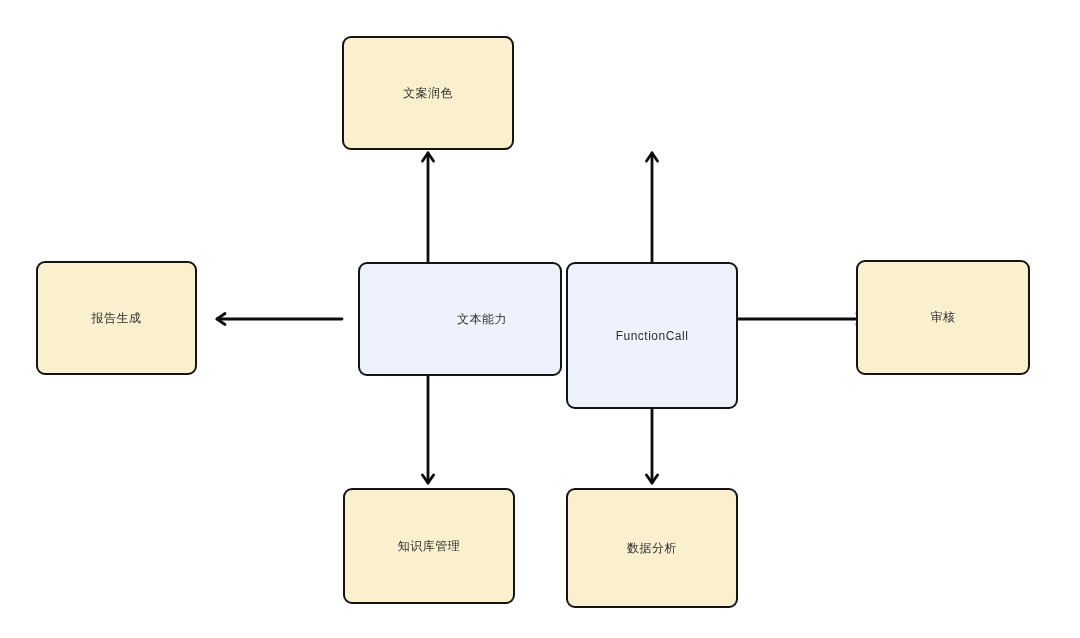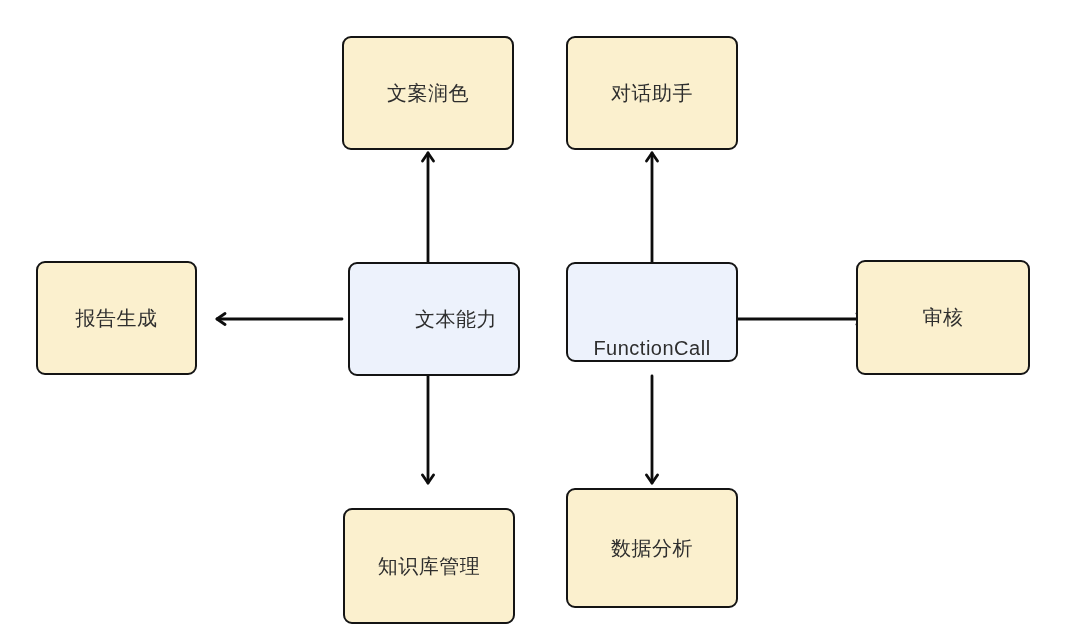--- a/index.html
+++ b/index.html
@@ -31,34 +31,34 @@
     border: 2.6px solid #141414;
     border-radius: 9px;
     display: flex;
     align-items: center;
     justify-content: center;
     cursor: default;
   }
   .node-leaf { background: #fbf0ce; }
   .node-hub  { background: #edf2fc; }
   .node-label {
-    font-size: 20px;
+    font-size: 12px;
     color: #2e2e2e;
     letter-spacing: 0.5px;
     white-space: nowrap;
     user-select: none;
   }
   
   .n-copywriting { left: 342px; top: 36px;  width: 172px; height: 114px; }
   .n-chat        { left: 566px; top: 36px;  width: 172px; height: 114px; }
   .n-report      { left: 36px;  top: 261px; width: 161px; height: 114px; }
-  .n-text        { left: 348px; top: 262px; width: 172px; height: 114px; padding-left: 44px; }
-  .n-func        { left: 566px; top: 262px; width: 172px; height: 100px; align-items: flex-end; }
+  .n-text        { left: 358px; top: 262px; width: 204px; height: 114px; padding-left: 44px; }
+  .n-func        { left: 566px; top: 262px; width: 172px; height: 147px; }
   .n-review      { left: 856px; top: 260px; width: 174px; height: 115px; }
-  .n-knowledge   { left: 343px; top: 488px; width: 172px; height: 116px; margin-top: 20px; }
+  .n-knowledge   { left: 343px; top: 488px; width: 172px; height: 116px; }
   .n-data        { left: 566px; top: 488px; width: 172px; height: 120px; }
   .edge {
     stroke: #0d0d0d;
     stroke-width: 2.8;
     fill: none;
     stroke-linecap: round;
   }
 </style>
 </head>
 <body>
@@ -76,23 +76,20 @@
     <path class="edge" d="M428 376 L428 483" marker-end="url(#ah)"></path>
     <path class="edge" d="M652 262 L652 153" marker-end="url(#ah)"></path>
     <path class="edge" d="M738 319 L865 319" marker-end="url(#ah)"></path>
     <path class="edge" d="M652 376 L652 483" marker-end="url(#ah)"></path>
   </svg>
 
   <div class="node node-leaf n-copywriting">
     <span class="node-label">文案润色</span>
   </div>
 
-  <div class="node node-leaf n-chat">
-    <span class="node-label">对话助手</span>
-  </div>
 
   <div class="node node-leaf n-report">
     <span class="node-label">报告生成</span>
   </div>
 
   <div class="node node-hub n-text">
     <span class="node-label">文本能力</span>
   </div>
 
   <div class="node node-hub n-func">

